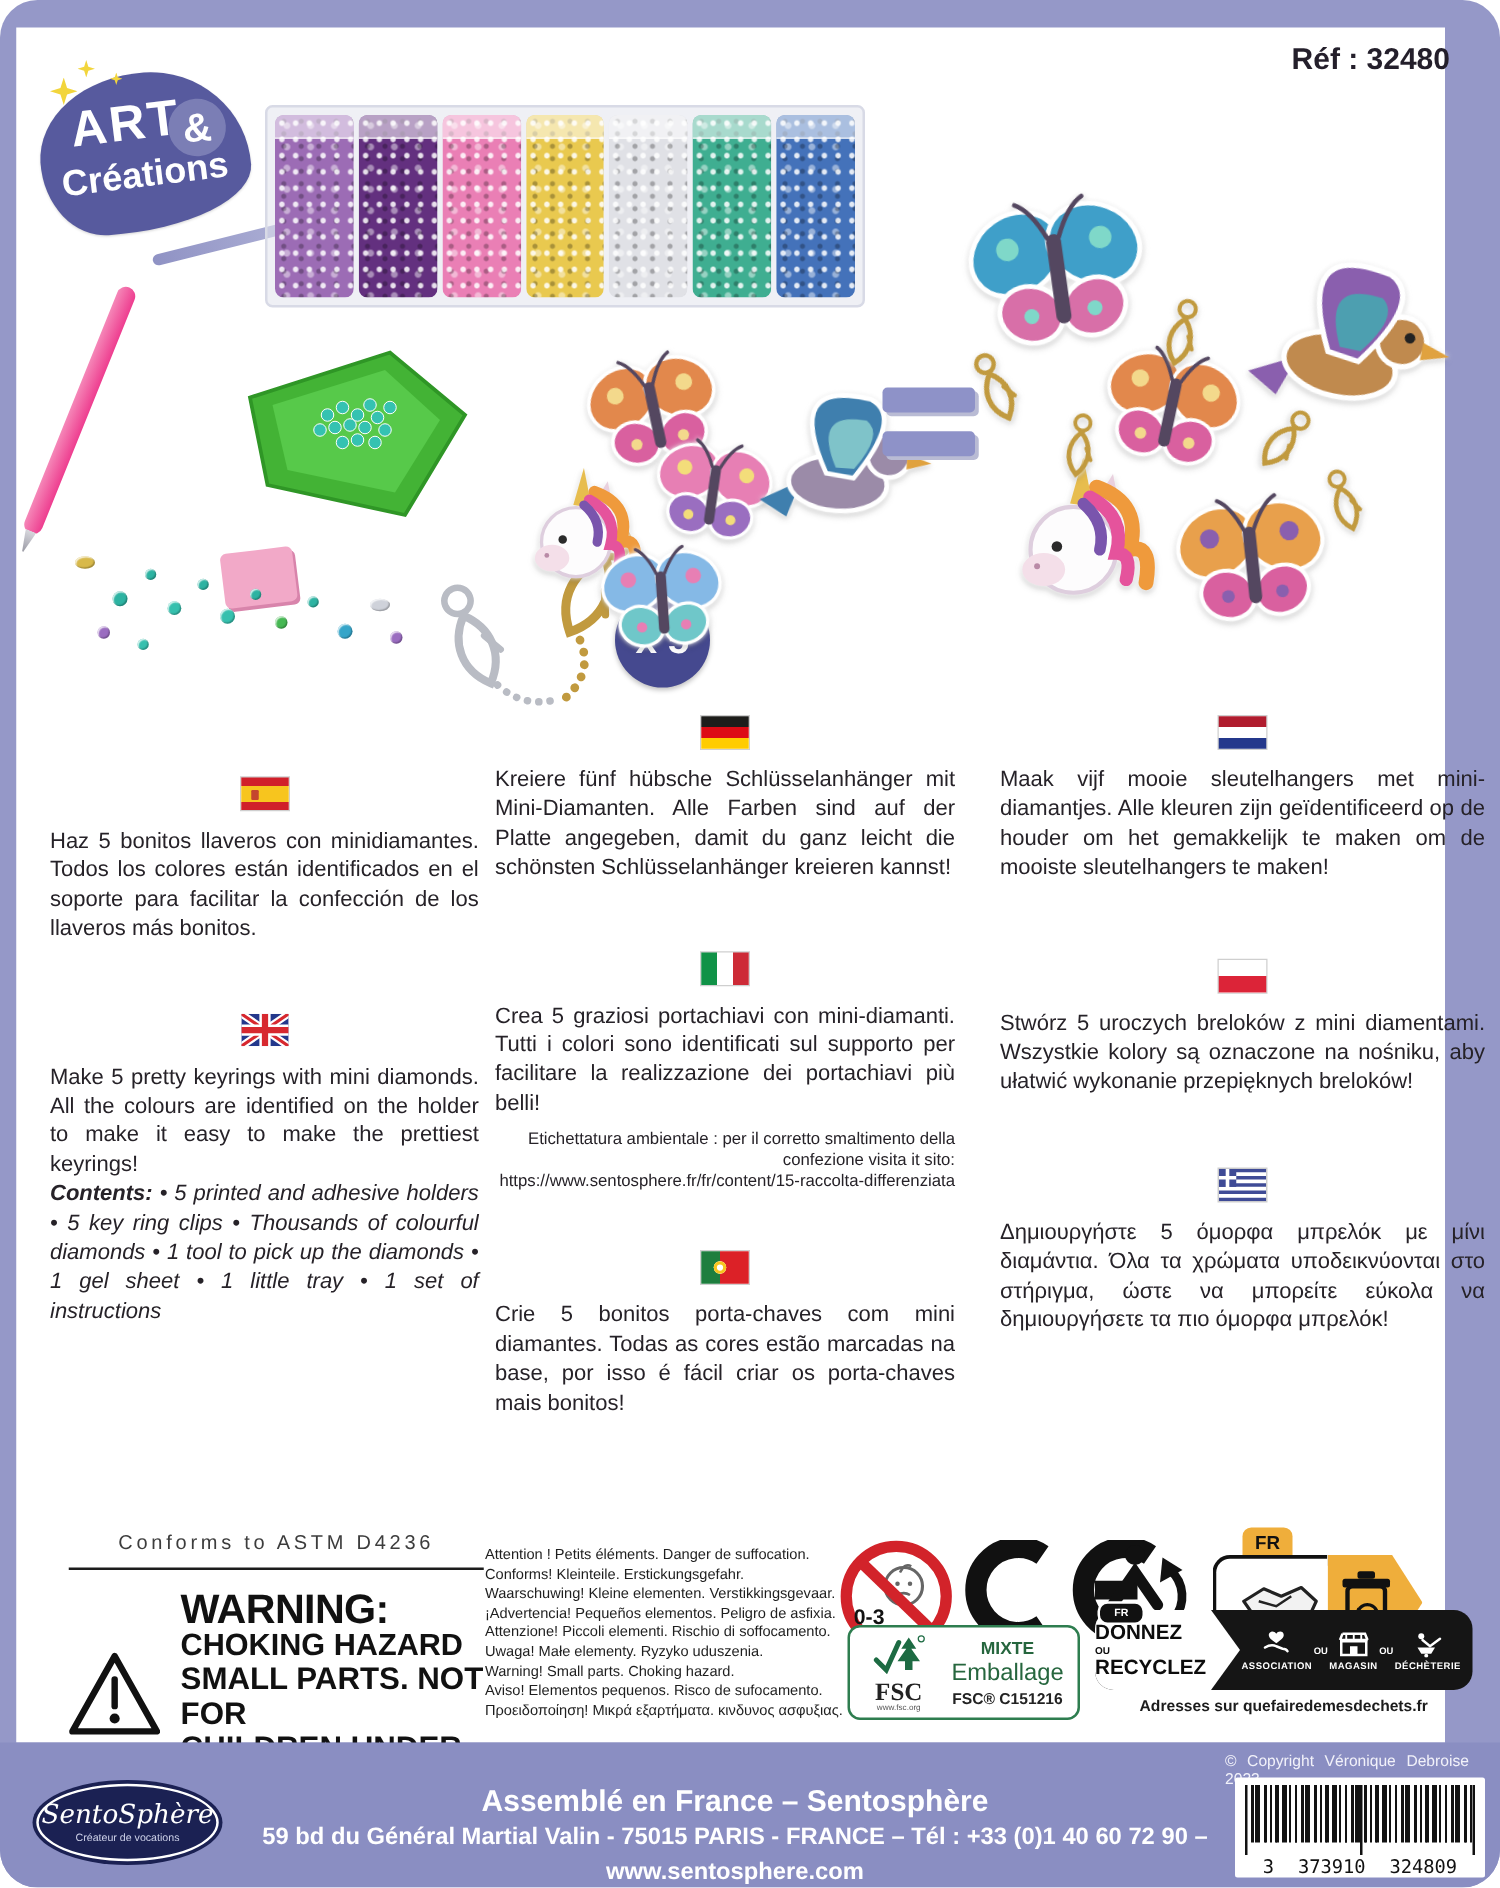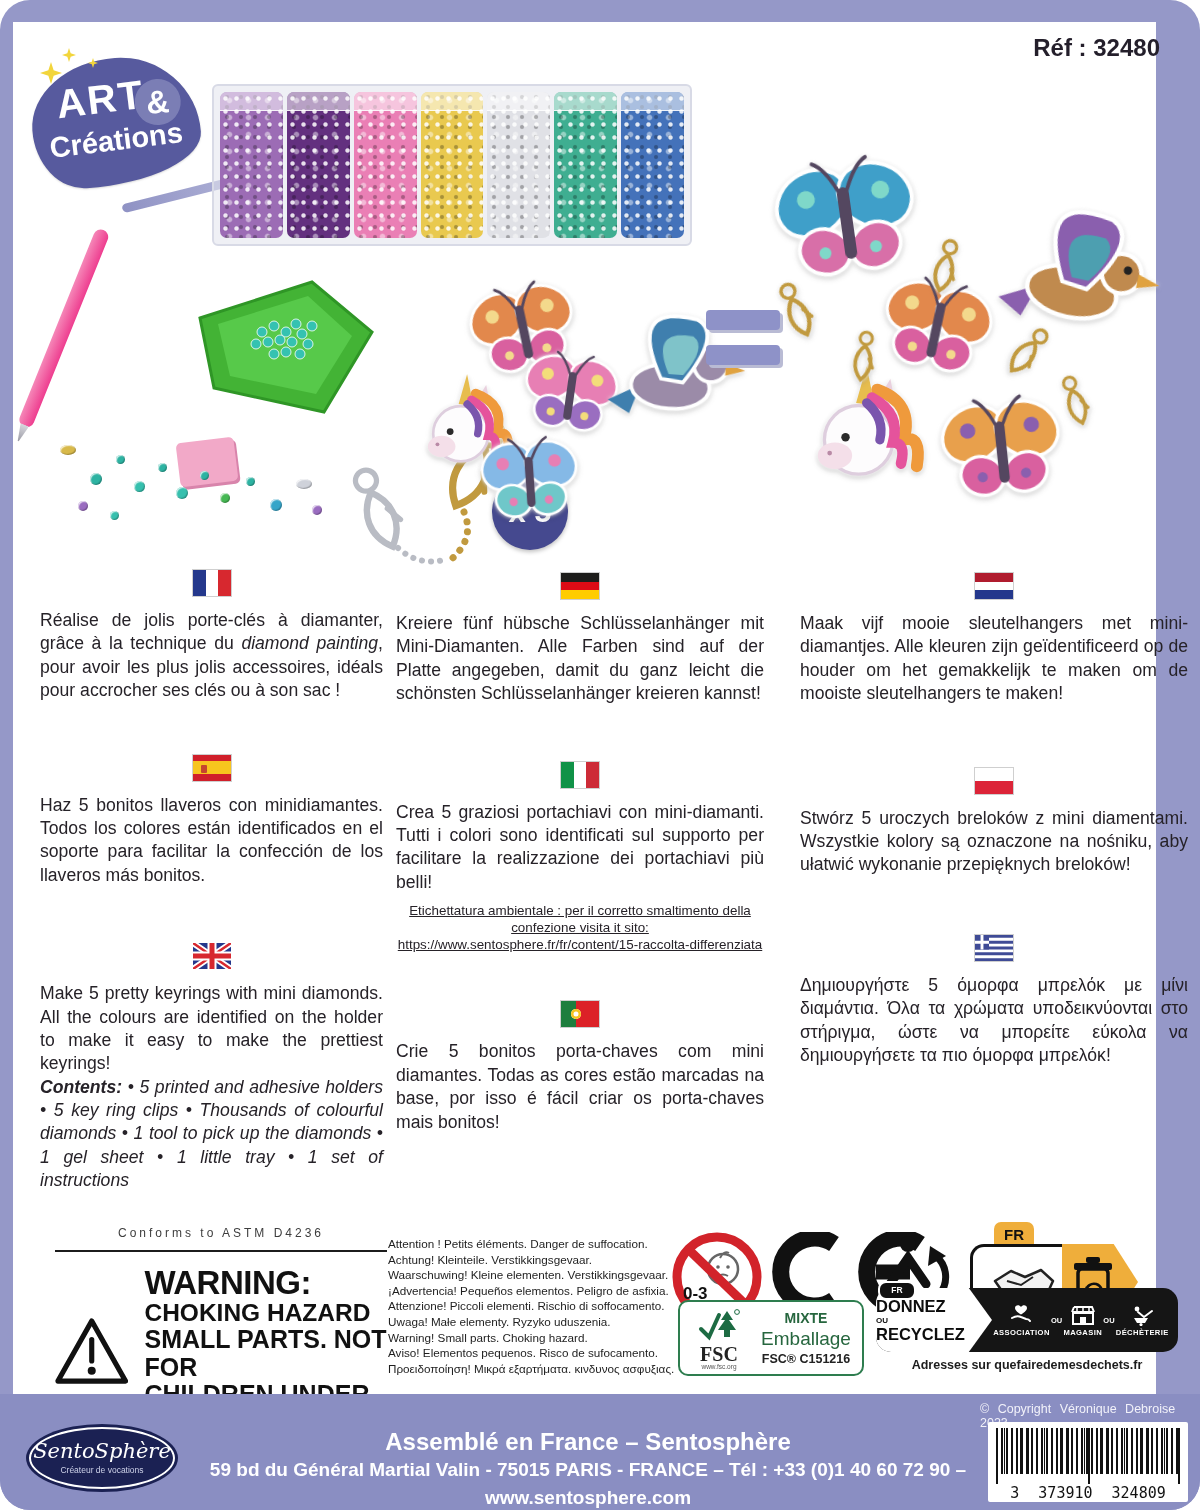--- a/index.html
+++ b/index.html
@@ -40,37 +40,37 @@
 
   
   .col{position:absolute;top:570px;}
   .col-1{left:40px;width:343px;}
   .col-2{left:396px;width:368px;top:573px;}
   .col-3{left:800px;width:388px;top:573px;}
   .sect{margin-bottom:0;}
   .flagwrap{text-align:center;margin-bottom:13px;}
   .flag{display:inline-block;width:38px;height:26px;box-shadow:0 0 0 1px #cfcfcf;vertical-align:middle;position:relative;overflow:hidden;}
   .sect p{margin:0;font-size:17.6px;line-height:1.33;color:#262228;text-align:justify;}
-  .note{font-size:13.4px;line-height:1.25;color:#262228;text-align:center;margin-top:9px;text-decoration:underline;}
+  .note{font-size:13.4px;line-height:1.25;color:#262228;text-align:right;margin-top:9px;}
   .contents{margin-top:20px;font-style:italic;font-size:15.8px;line-height:1.38;color:#262228;text-align:justify;}
   .contents b{font-weight:bold;}
 
   .f-fr{background:linear-gradient(90deg,#24388c 33.3%,#fff 33.3% 66.6%,#d7282f 66.6%);}
   .f-de{background:linear-gradient(180deg,#1d1d1b 33.3%,#dd0b15 33.3% 66.6%,#ffcc00 66.6%);}
   .f-nl{background:linear-gradient(180deg,#b01c2e 33.3%,#fff 33.3% 66.6%,#24388c 66.6%);}
   .f-es{background:linear-gradient(180deg,#d01f2a 25%,#f7c51e 25% 75%,#d01f2a 75%);}
   .f-es::after{content:"";position:absolute;left:8px;top:10px;width:6px;height:8px;background:#c5452e;border-radius:1px;}
   .f-it{background:linear-gradient(90deg,#109247 33.3%,#fff 33.3% 66.6%,#cd2b37 66.6%);}
   .f-pl{background:linear-gradient(180deg,#fff 50%,#dc2438 50%);}
   .f-pt{background:linear-gradient(90deg,#1e7e3e 40%,#dc2127 40%);}
   .f-pt::after{content:"";position:absolute;left:10px;top:8px;width:10px;height:10px;border-radius:50%;background:#f7c51e;box-shadow:inset 0 0 0 2.5px #f7c51e, inset 0 0 0 5px #fff;}
 
   
   .conforms{left:55px;top:1226px;width:332px;color:#262228;}
-  .conforms .ct{font-size:12px;letter-spacing:3px;color:#3d3d3d;text-align:center;}
+  .conforms .ct{font-size:16px;letter-spacing:3px;color:#3d3d3d;text-align:center;}
   .rule{height:0;border-top:2.5px solid #1c1c1c;margin:10px 0 14px;}
   .warnbox{display:flex;align-items:center;gap:16px;}
   .warn-text .t1{font-size:33px;font-weight:800;letter-spacing:-.5px;color:#111;line-height:1.02;}
   .warn-text .t2{font-size:24.5px;font-weight:800;color:#111;line-height:1.08;}
   .warn-text .t3{font-size:25px;font-weight:700;color:#111;line-height:1.1;}
   .smallwarns{left:388px;top:1236px;width:290px;}
   .smallwarns div{font-size:11.7px;line-height:15.6px;color:#1e1e1e;}
   .zero3{left:670px;top:1230px;width:94px;height:94px;}
   .zero3 .lbl{position:absolute;left:13px;bottom:20px;font-size:17px;font-weight:800;color:#111;}
   .cemark{left:772px;top:1232px;}
@@ -288,24 +288,20 @@
       <use href="#sym-clasp" width="32" height="72"></use>
     </svg>
   <svg class="charm" style="left:848px;top:328px;width:30px;height:68px;transform:rotate(8deg);--metal:#c19a3f;">
       <use href="#sym-clasp" width="30" height="68"></use>
     </svg>
   <svg class="charm" style="left:1062px;top:372px;width:30px;height:68px;transform:rotate(-18deg);--metal:#c19a3f;">
       <use href="#sym-clasp" width="30" height="68"></use>
     </svg>
 
   <div class="col col-1">
-    <div class="sect">
-      <div class="flagwrap"><span class="flag f-fr"></span></div>
-      <p><span>Réalise de jolis porte-clés à diamanter, grâce à la technique du </span><i>diamond painting</i><span>, pour avoir les plus jolis accessoires, idéals pour accrocher ses clés ou à son sac !</span></p>
-    </div>
     <div class="sect" style="margin-top:52px;">
       <div class="flagwrap"><span class="flag f-es"></span></div>
       <p>Haz 5 bonitos llaveros con minidiamantes. Todos los colores están identificados en el soporte para facilitar la confección de los llaveros más bonitos.</p>
     </div>
     <div class="sect" style="margin-top:56px;">
       <div class="flagwrap">
         <span class="flag" style="box-shadow:none;">
           <svg width="38" height="26" viewBox="0 0 38 26">
             <rect width="38" height="26" fill="#24388c"></rect>
             <path d="M0 0 L38 26 M38 0 L0 26" stroke="#fff" stroke-width="6"></path>
@@ -374,21 +370,21 @@
         <div class="t2">CHOKING HAZARD</div>
         <div class="t3">SMALL PARTS. NOT FOR</div>
         <div class="t3">CHILDREN UNDER 3 YRS</div>
       </div>
     </div>
     <div class="rule" style="margin-top:14px;"></div>
   </div>
 
   <div class="abs smallwarns">
     <div>Attention ! Petits éléments. Danger de suffocation.</div>
-    <div>Achtung! Kleinteile. Verstikkingsgevaar.</div>
+    <div>Conforms! Kleinteile. Erstickungsgefahr.</div>
     <div>Waarschuwing! Kleine elementen. Verstikkingsgevaar.</div>
     <div>¡Advertencia! Pequeños elementos. Peligro de asfixia.</div>
     <div>Attenzione! Piccoli elementi. Rischio di soffocamento.</div>
     <div>Uwaga! Małe elementy. Ryzyko uduszenia.</div>
     <div>Warning! Small parts. Choking hazard.</div>
     <div>Aviso! Elementos pequenos. Risco de sufocamento.</div>
     <div>Προειδοποίηση! Μικρά εξαρτήματα. κινδυνος ασφυξιας.</div>
   </div>
 
   <div class="abs zero3">

